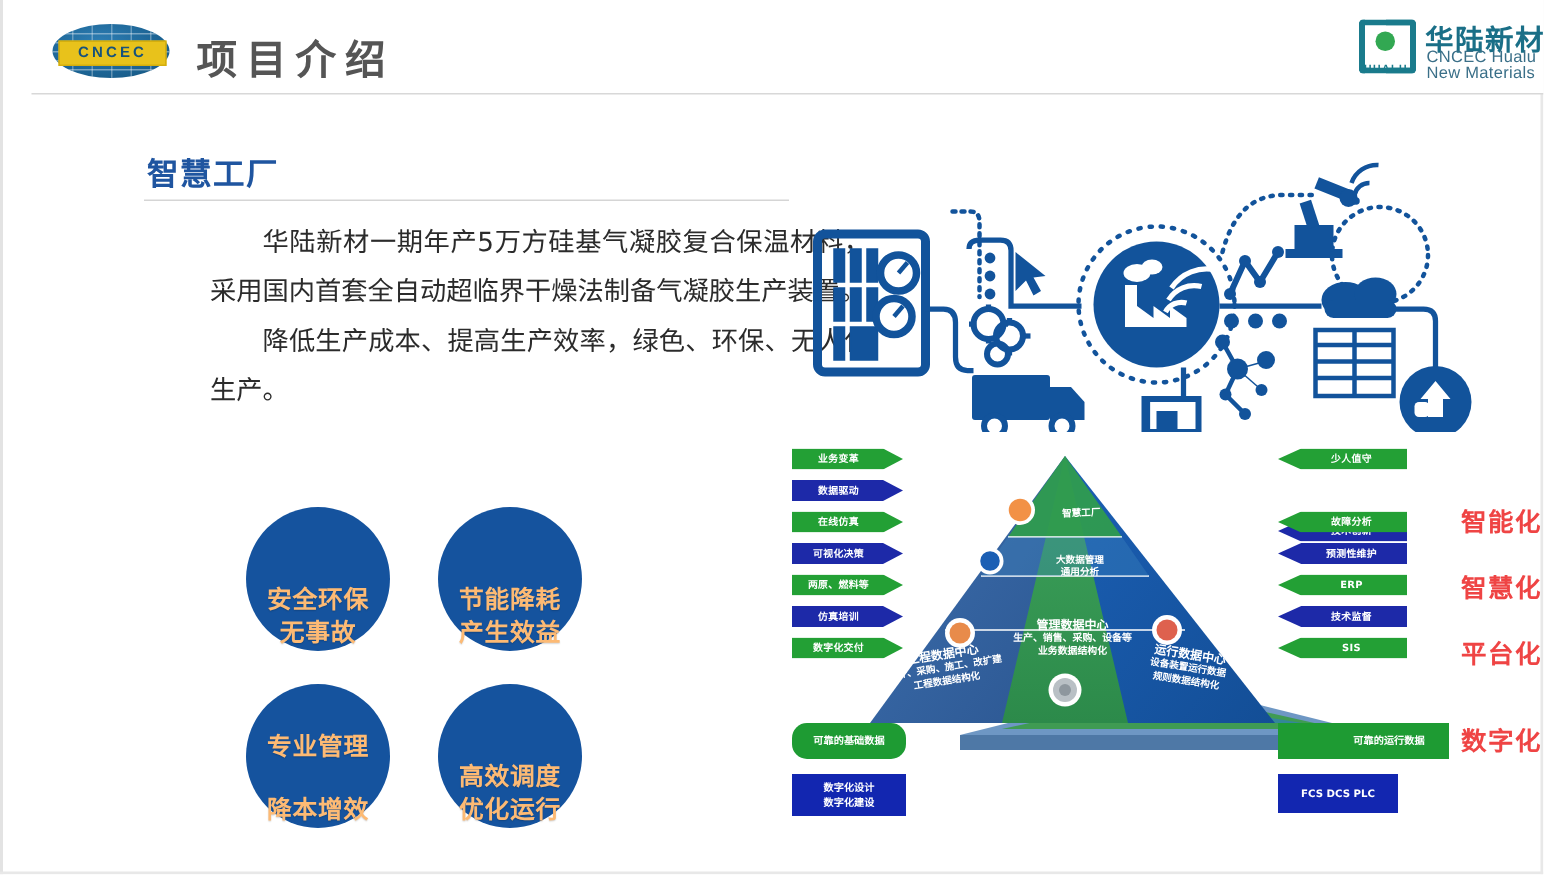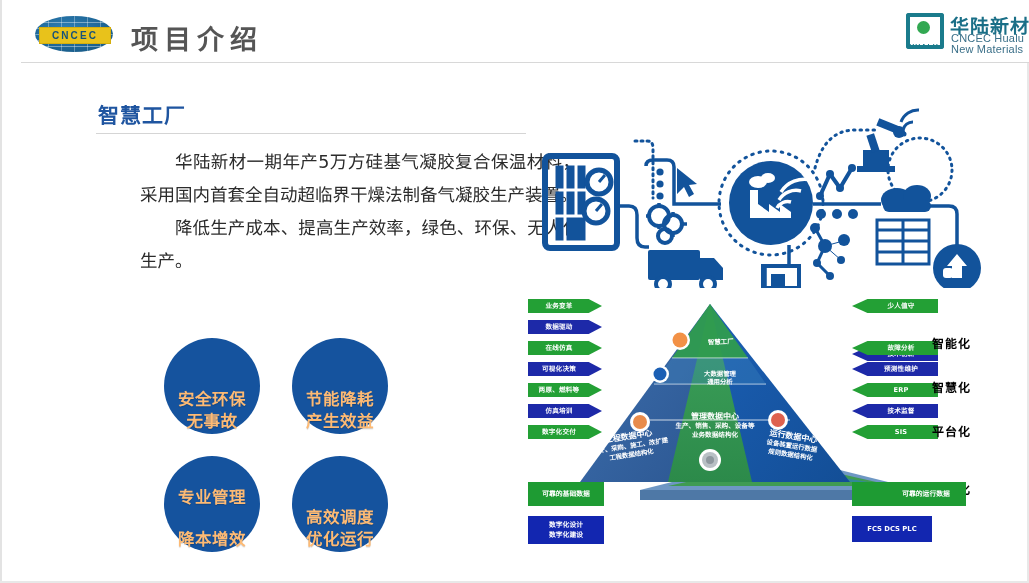--- a/index.html
+++ b/index.html
@@ -126,22 +126,22 @@
   .box{
     position:absolute;color:#fff;font-weight:bold;font-size:6.8px;line-height:10px;
     display:flex;align-items:center;justify-content:center;text-align:center;
     font-family:"DejaVu Sans","Liberation Sans",sans-serif;
   }
   .box.green{background:#1E9B33;}
   .box.blue{background:#1226B0;}
 
   
   .stage{
-    position:absolute;font-size:12px;font-weight:bold;color:#000000;letter-spacing:1px;
-    font-family:"DejaVu Sans","Liberation Sans",sans-serif;white-space:nowrap;
+    position:absolute;font-size:17px;font-weight:bold;color:#ef4444;letter-spacing:1px;
+    font-family:"DejaVu Sans","Liberation Sans",sans-serif;white-space:nowrap;margin-left:42px;
   }
 
   
   .pface{position:absolute;color:#fff;font-weight:bold;text-align:center;white-space:nowrap;}
 </style>
 </head>
 <body>
 
 <div class="slide">
 
@@ -465,21 +465,21 @@
     <div class="tag R blue" style="left:332px;top:70px;">预测性维护</div>
     <div class="tag R green" style="left:332px;top:91px;">ERP</div>
     <div class="tag R blue" style="left:332px;top:112px;">技术监督</div>
     <div class="tag R green" style="left:332px;top:133px;">SIS</div>
 
     <div class="stage" style="left:412px;top:42px;">智能化</div>
     <div class="stage" style="left:412px;top:86px;">智慧化</div>
     <div class="stage" style="left:412px;top:130px;">平台化</div>
     <div class="stage" style="left:412px;top:188px;">数字化</div>
 
-    <div class="box green" style="left:8px;top:190px;width:76px;height:24px;">可靠的基础数据</div>
+    <div class="box green" style="left:8px;top:190px;width:76px;height:24px;border-radius:10px;">可靠的基础数据</div>
     <div class="box blue" style="left:8px;top:224px;width:76px;height:28px;white-space:pre-line;">数字化设计
 数字化建设</div>
 
     <div class="box green" style="left:332px;top:190px;width:80px;height:24px;padding-left:34px;">可靠的运行数据</div>
     <div class="box blue" style="left:332px;top:224px;width:80px;height:26px;">FCS DCS PLC</div>
 
   </div>
 
 </div>
 

